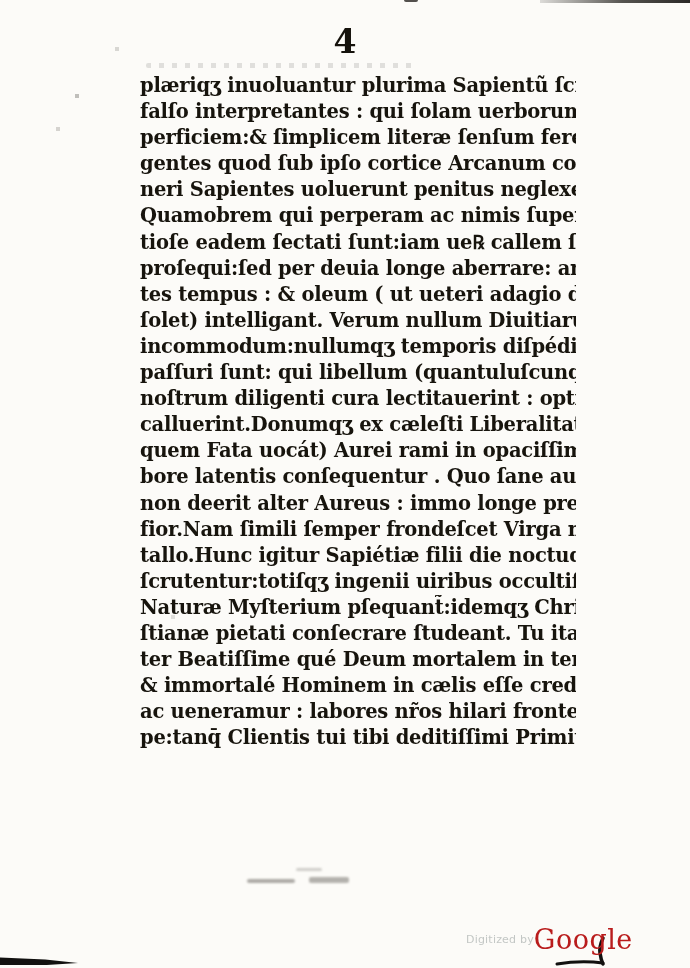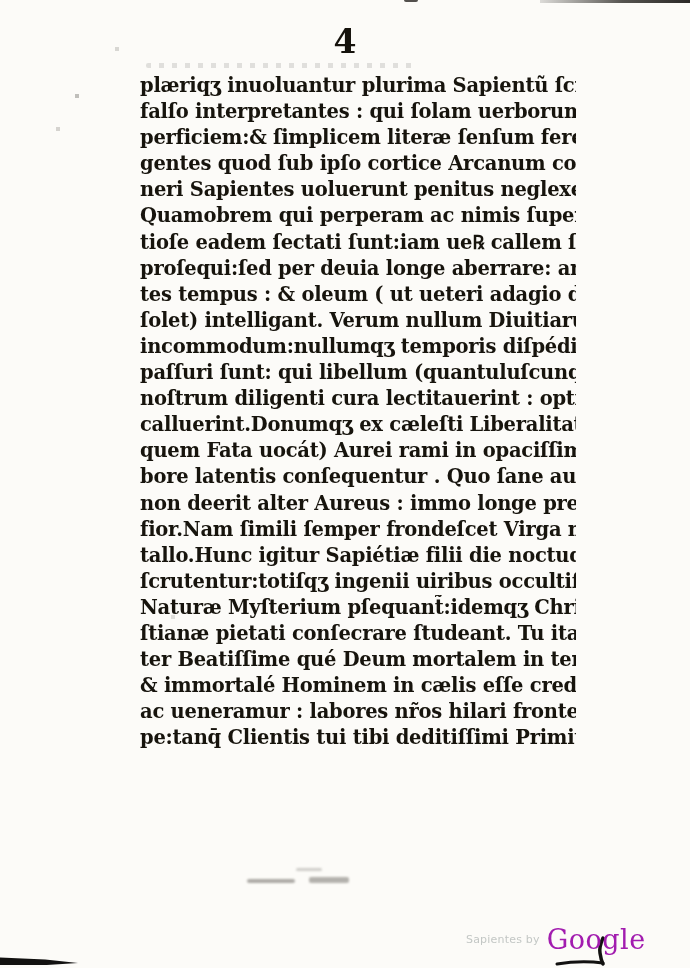--- a/index.html
+++ b/index.html
@@ -113,23 +113,22 @@
   .wm-prefix {
     font-family: "DejaVu Sans", "Liberation Sans", sans-serif;
     font-size: 11px;
     color: #c3c7c5;
     vertical-align: 6px;
     letter-spacing: 0.2px;
   }
   .wm-logo {
     font-family: "DejaVu Serif", "Liberation Serif", serif;
     font-size: 27px;
-    color: #a21caf;
+    color: #b91c1c;
     letter-spacing: 0.5px;
-    margin-left: 7px;
   }
 </style>
 </head>
 <body>
 
 <div class="page">
 
   <div class="page-number">4</div>
 
   <div class="showthrough"></div>
@@ -171,16 +170,16 @@
   <div class="edge-top"></div>
   <div class="edge-blob"></div>
   <div class="corner-wedge"></div>
 
   <svg class="page-curl" viewBox="0 0 70 38">
     <path d="M55 8 q-4 9 -3 15 q1 7 3 11" fill="none" stroke="#121110" stroke-width="3.5" stroke-linecap="round"></path>
     <path d="M9 34 q24 -4 46 -1" fill="none" stroke="#121110" stroke-width="3" stroke-linecap="round"></path>
   </svg>
 
   <div class="watermark">
-    <span class="wm-prefix">Sapientes by</span><span class="wm-logo">Google</span>
+    <span class="wm-prefix">Digitized by</span><span class="wm-logo">Google</span>
   </div>
 
 </div>
 
 </body></html>

